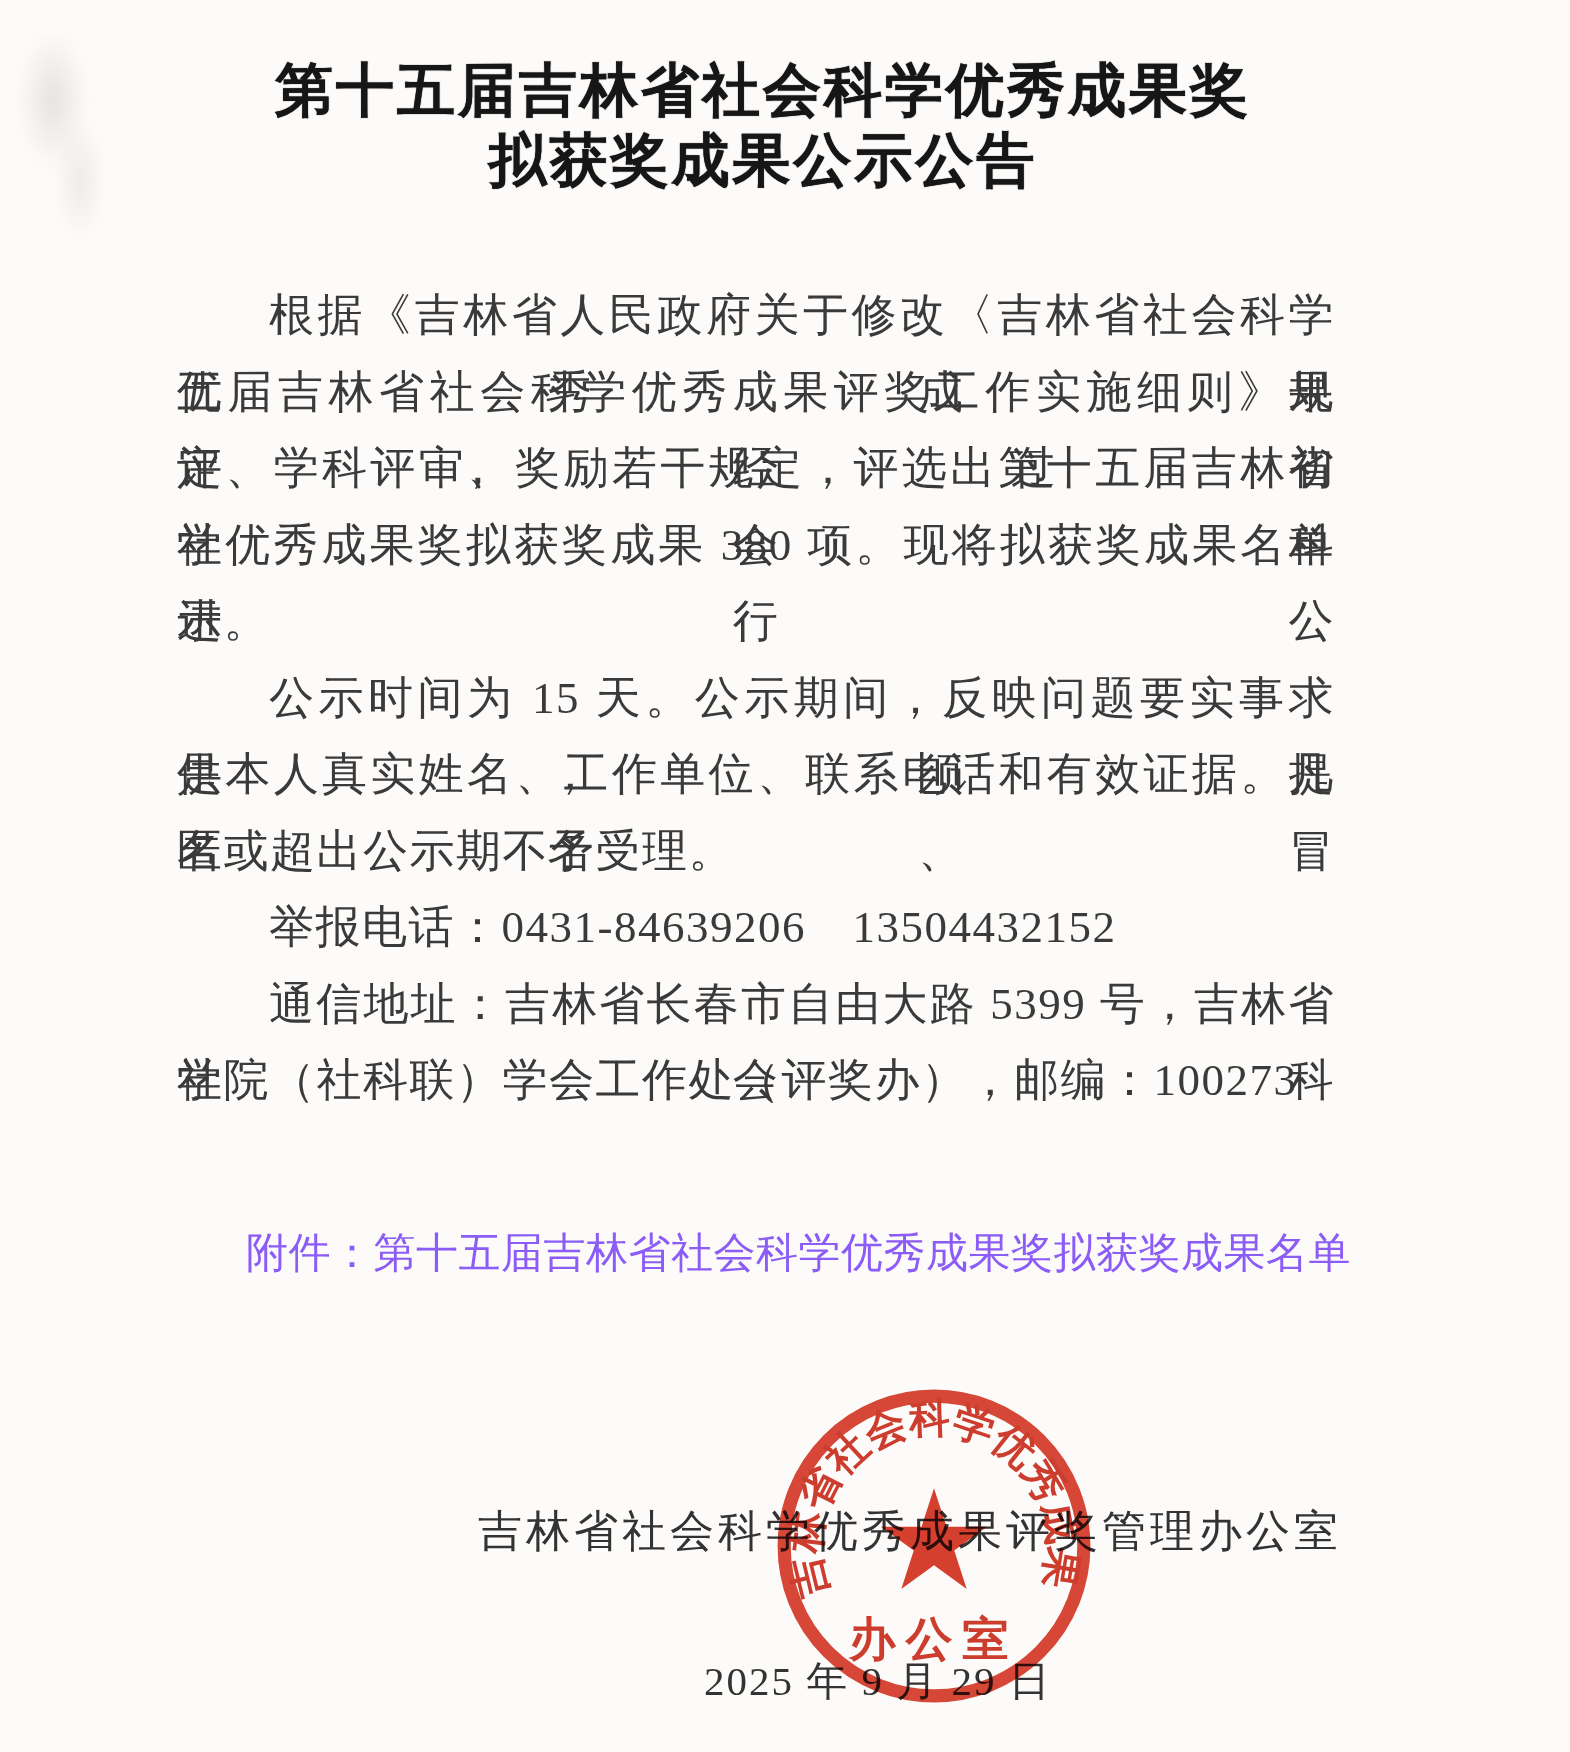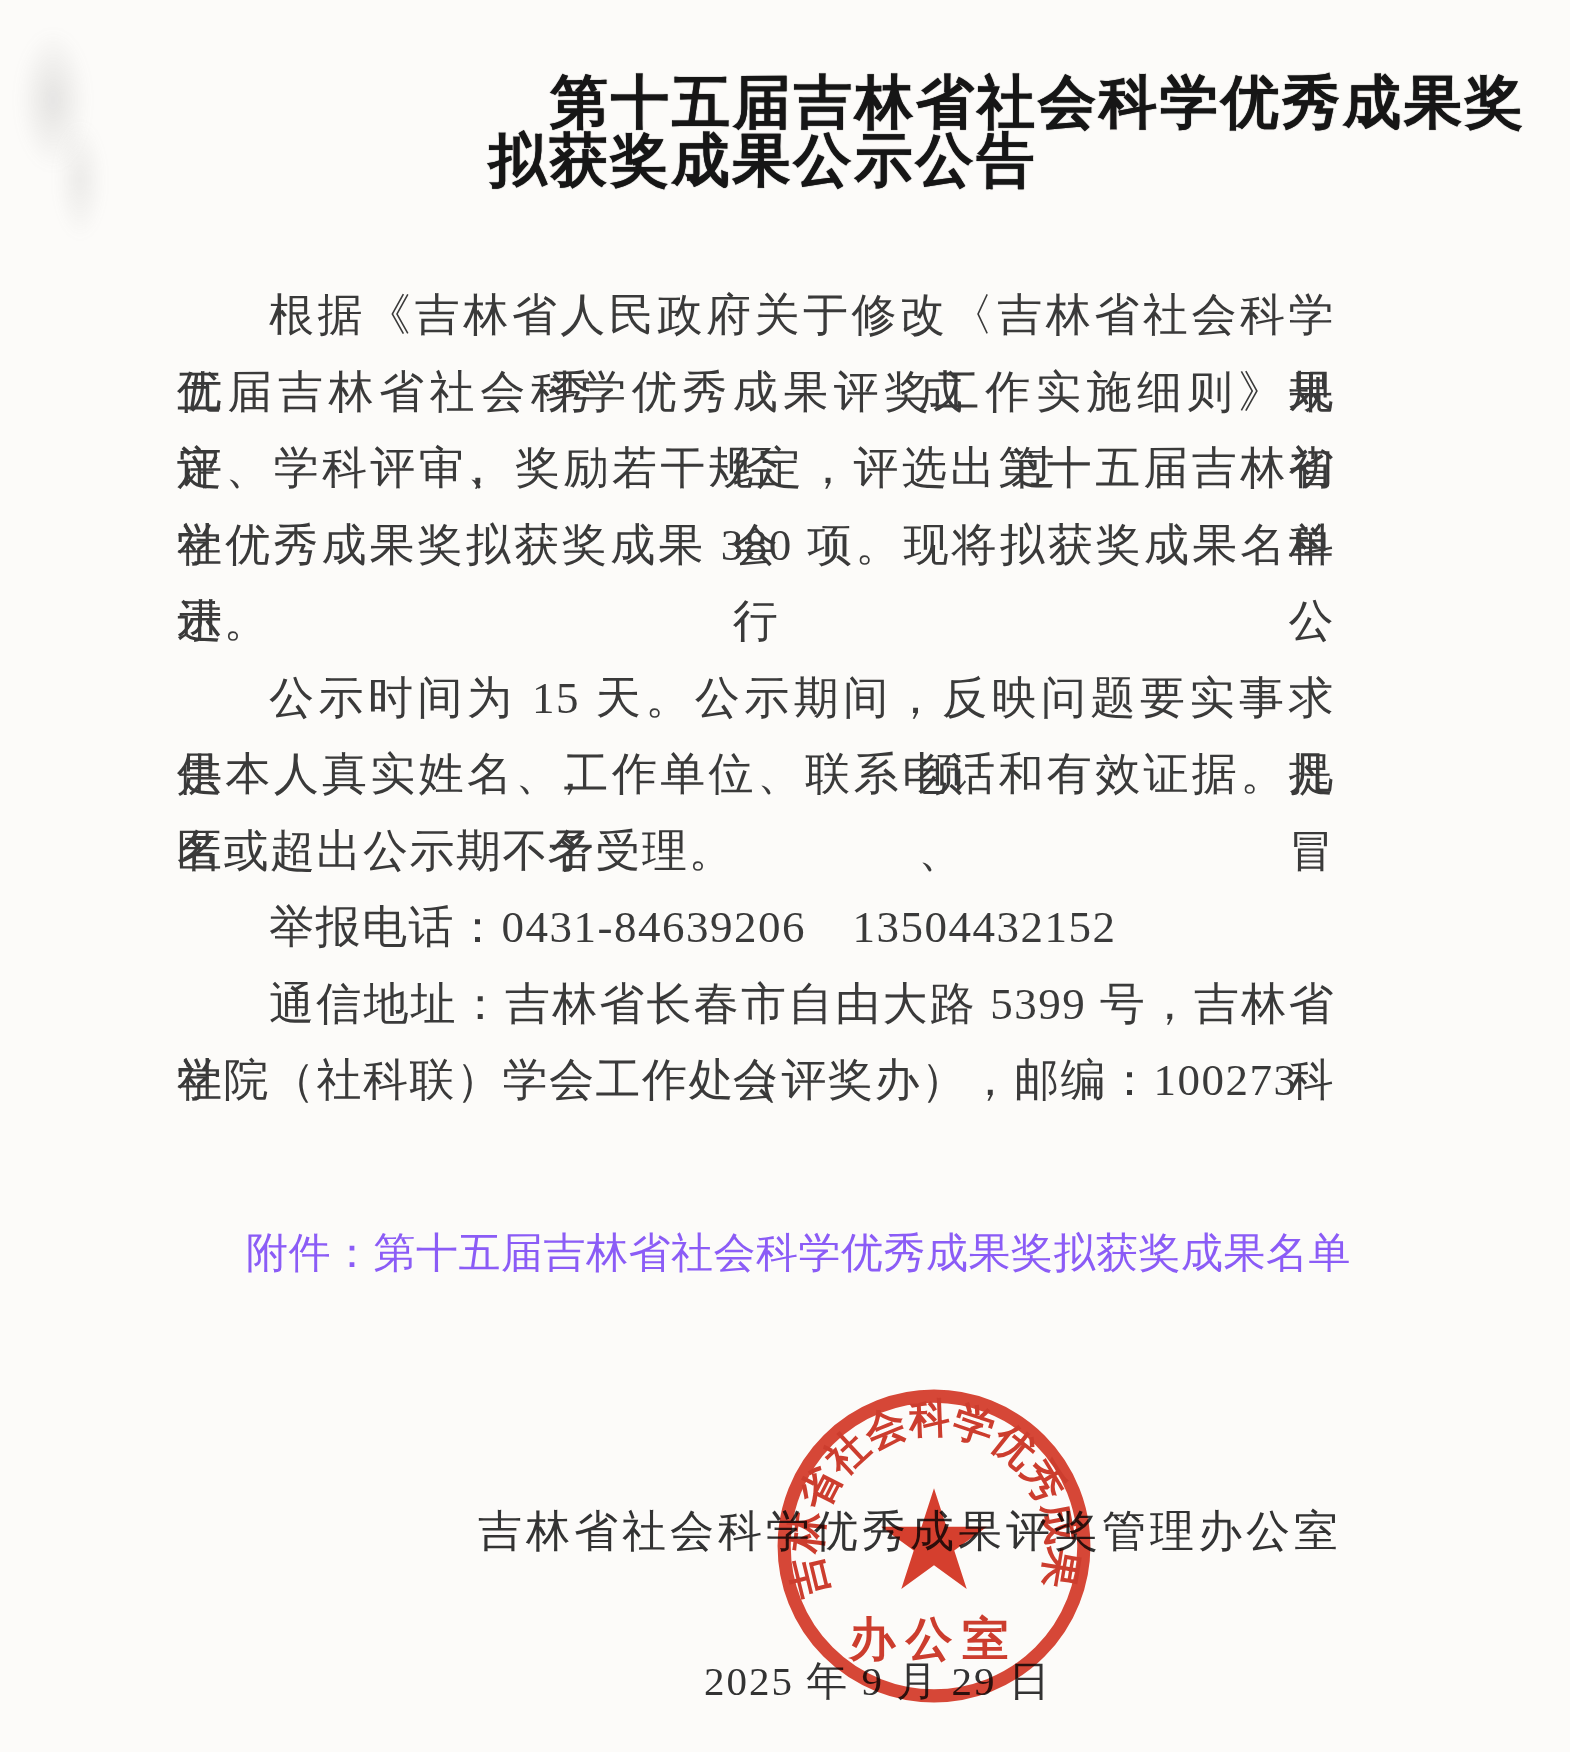--- a/index.html
+++ b/index.html
@@ -24,21 +24,21 @@
     filter:blur(5px);
   }
   .title{
     position:absolute;left:0;width:100%;
     padding-right:44px;box-sizing:border-box;
     text-align:center;
     font-size:58px;font-weight:900;color:#161616;
     letter-spacing:3px;margin:0;
     text-shadow:0 0 1px #161616;
   }
-  .title.t1{top:64px;text-align:right;}
+  .title.t1{top:52px;}
   .title.t2{top:122px;}
   .bodyblock{
     position:absolute;left:177px;top:277px;width:1158px;
   }
   .line{
     height:76.5px;line-height:76.5px;
     font-size:45px;color:#3a3a3a;
     letter-spacing:1.5px;
     white-space:nowrap;
   }

